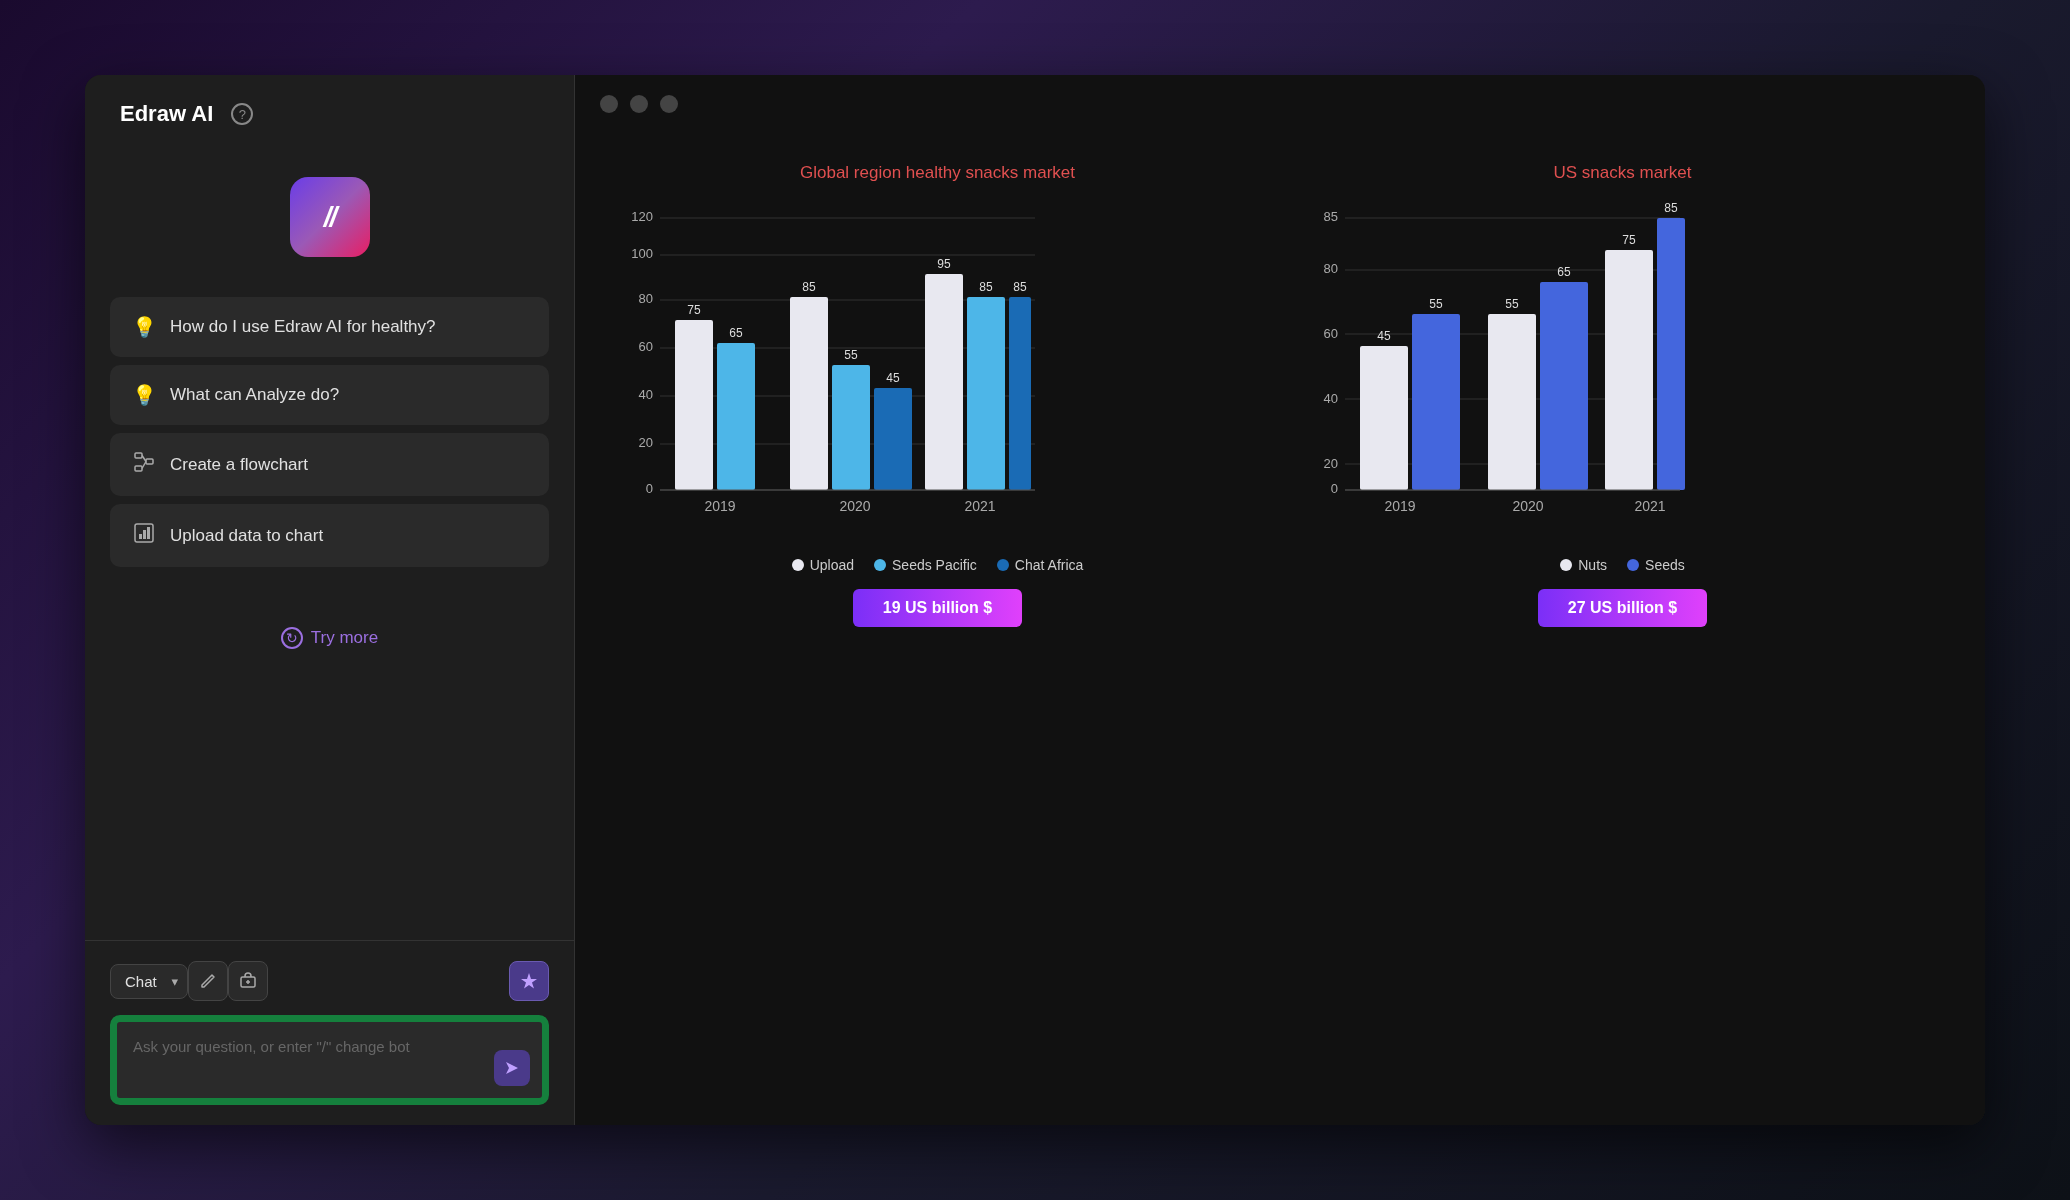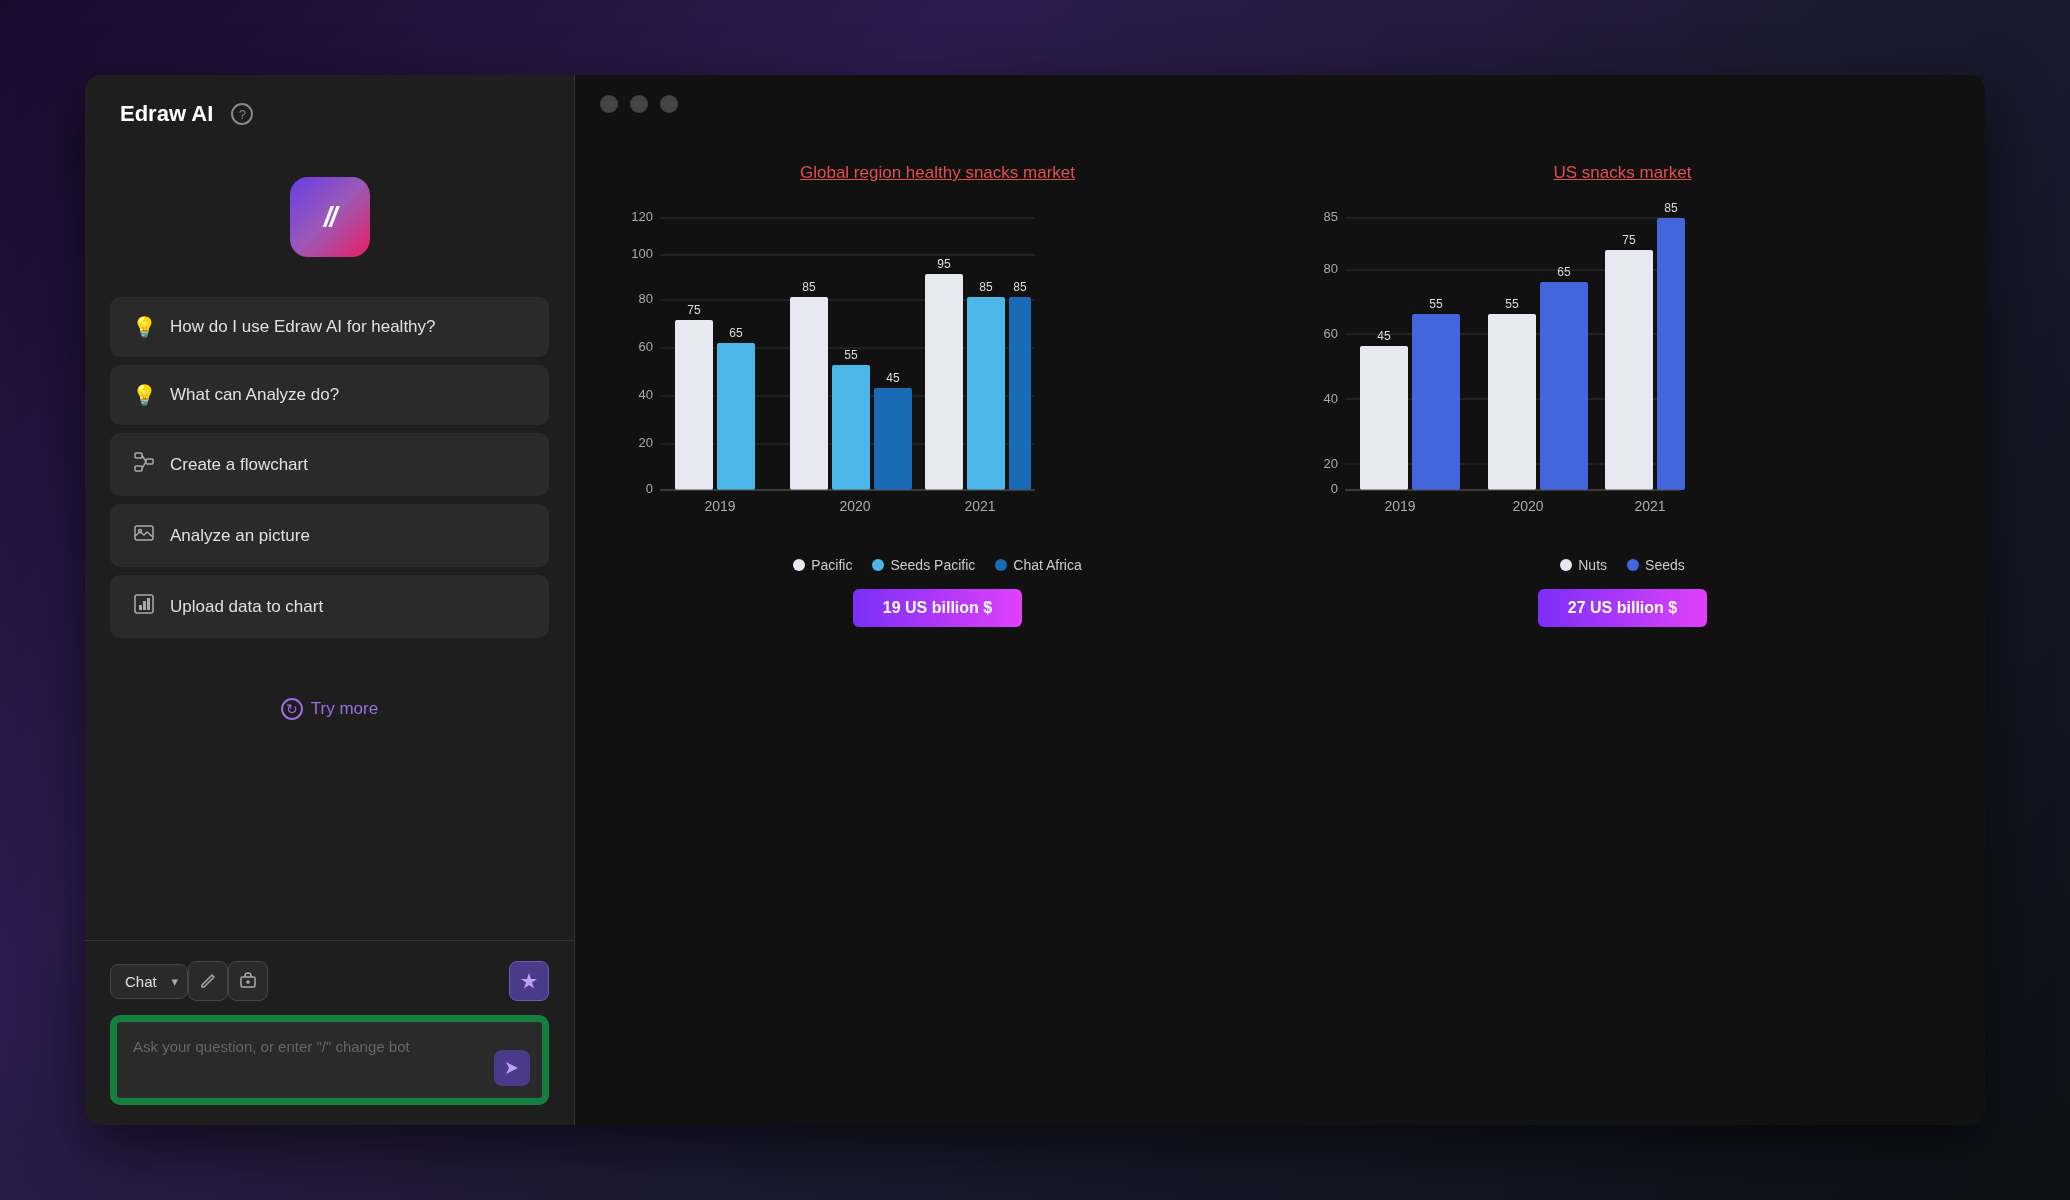--- a/index.html
+++ b/index.html
@@ -236,21 +236,20 @@
       flex: 1;
       display: flex;
       flex-direction: column;
       align-items: center;
     }
     .chart-title {
       color: #e05050;
       font-size: 17px;
       margin-bottom: 20px;
       text-align: center;
-      text-decoration: underline;
     }
     .chart-wrapper {
       width: 100%;
       position: relative;
     }
     svg text {
       font-family: -apple-system, BlinkMacSystemFont, 'Segoe UI', sans-serif;
     }
     .badge {
       display: inline-block;
@@ -315,30 +314,20 @@
             <rect x="2" y="15" width="7" height="5" rx="1" stroke="#aaa" stroke-width="1.5"></rect>
             <line x1="9" y1="4.5" x2="13" y2="10.5" stroke="#aaa" stroke-width="1.5"></line>
             <line x1="9" y1="17.5" x2="13" y2="10.5" stroke="#aaa" stroke-width="1.5"></line>
           </svg>
         </span>
         <span>Create a flowchart</span>
       </button>
       <button class="menu-item">
         <span class="menu-icon">
           <svg width="22" height="22" viewBox="0 0 22 22" fill="none">
-            <rect x="2" y="4" width="18" height="14" rx="2" stroke="#aaa" stroke-width="1.5"></rect>
-            <path d="M2 14l5-4 4 3 3-3 6 5" stroke="#aaa" stroke-width="1.5" stroke-linejoin="round"></path>
-            <circle cx="7" cy="9" r="1.5" stroke="#aaa" stroke-width="1.5"></circle>
-          </svg>
-        </span>
-        <span>Analyze an picture</span>
-      </button>
-      <button class="menu-item">
-        <span class="menu-icon">
-          <svg width="22" height="22" viewBox="0 0 22 22" fill="none">
             <rect x="2" y="2" width="18" height="18" rx="2" stroke="#aaa" stroke-width="1.5"></rect>
             <rect x="6" y="12" width="3" height="5" fill="#aaa"></rect>
             <rect x="10" y="8" width="3" height="9" fill="#aaa"></rect>
             <rect x="14" y="5" width="3" height="12" fill="#aaa"></rect>
           </svg>
         </span>
         <span>Upload data to chart</span>
       </button>
     </div>
     <div style="display:flex;justify-content:center;margin-top:25px;">
@@ -442,21 +431,21 @@
             <line x1="35" y1="287" x2="410" y2="287" stroke="#555" stroke-width="1"></line>
 
             <text x="95" y="308" fill="#aaa" font-size="14" text-anchor="middle">2019</text>
             <text x="230" y="308" fill="#aaa" font-size="14" text-anchor="middle">2020</text>
             <text x="355" y="308" fill="#aaa" font-size="14" text-anchor="middle">2021</text>
           </svg>
         </div>
         <div class="legend">
           <div class="legend-item">
             <div class="legend-dot" style="background:#e8e8f0;"></div>
-            <span>Pacific</span>
+            <span>Upload</span>
           </div>
           <div class="legend-item">
             <div class="legend-dot" style="background:#4db6e8;"></div>
             <span>Seeds Pacific</span>
           </div>
           <div class="legend-item">
             <div class="legend-dot" style="background:#1a6bb5;"></div>
             <span>Chat Africa</span>
           </div>
         </div>

